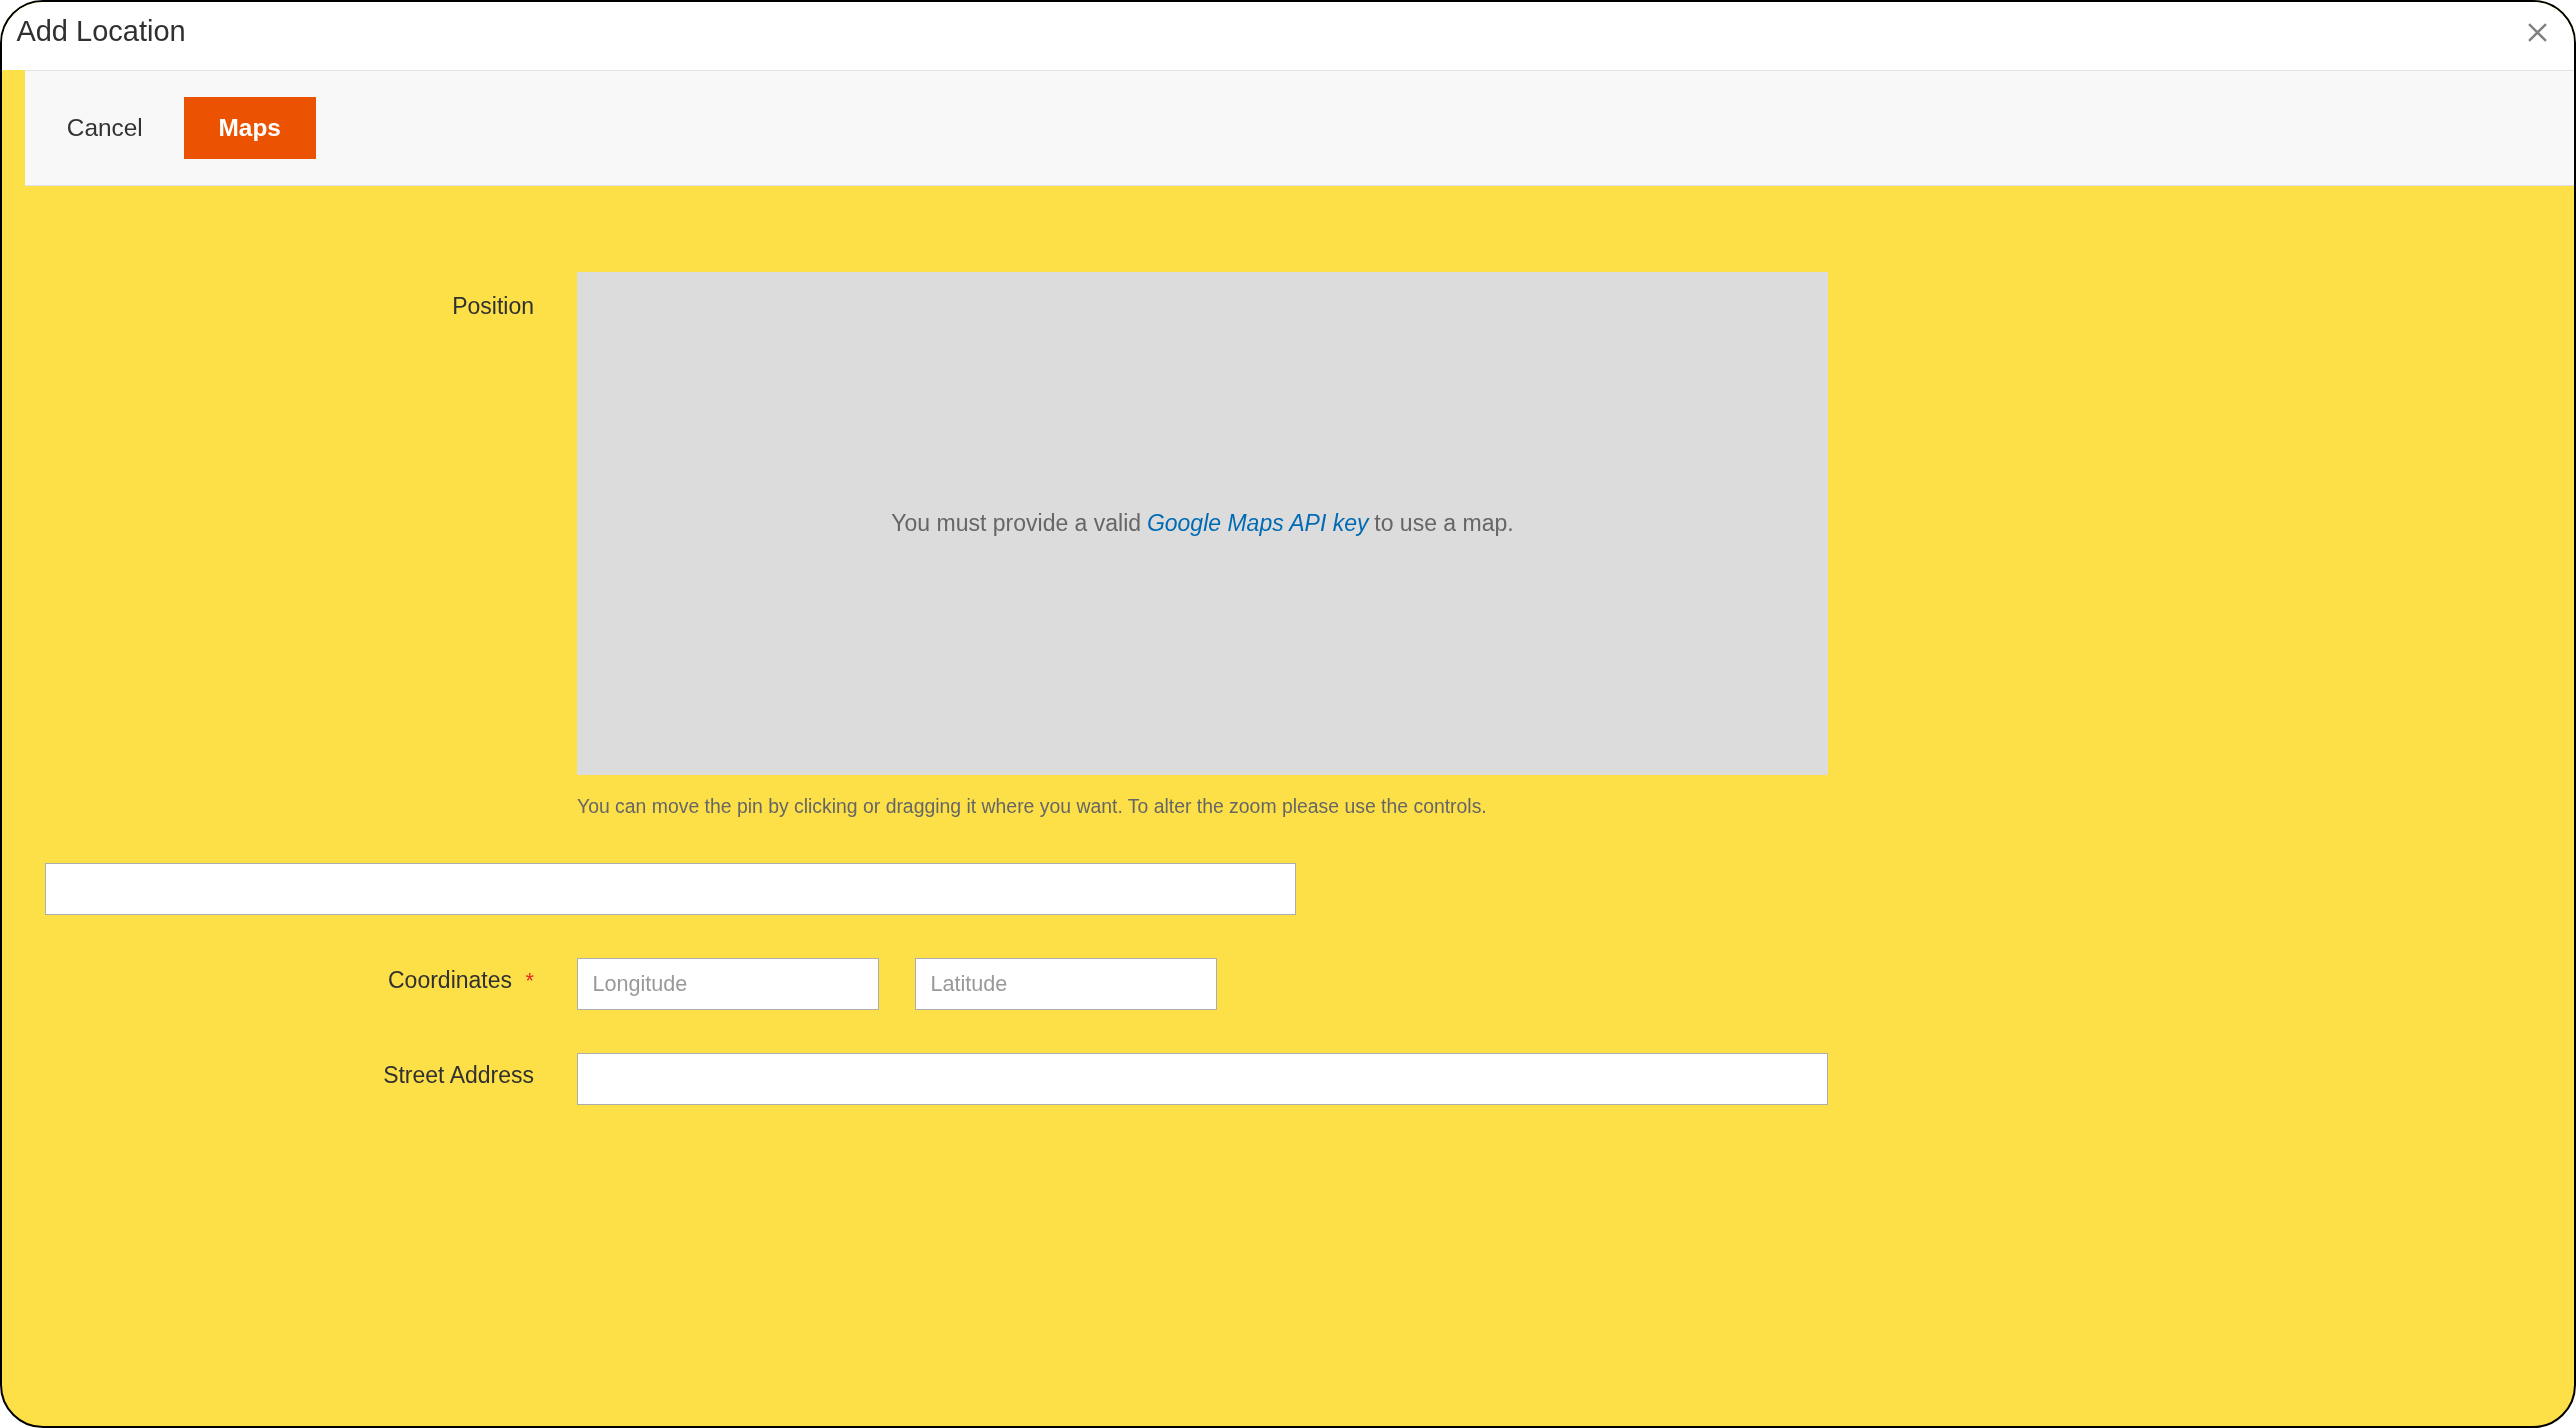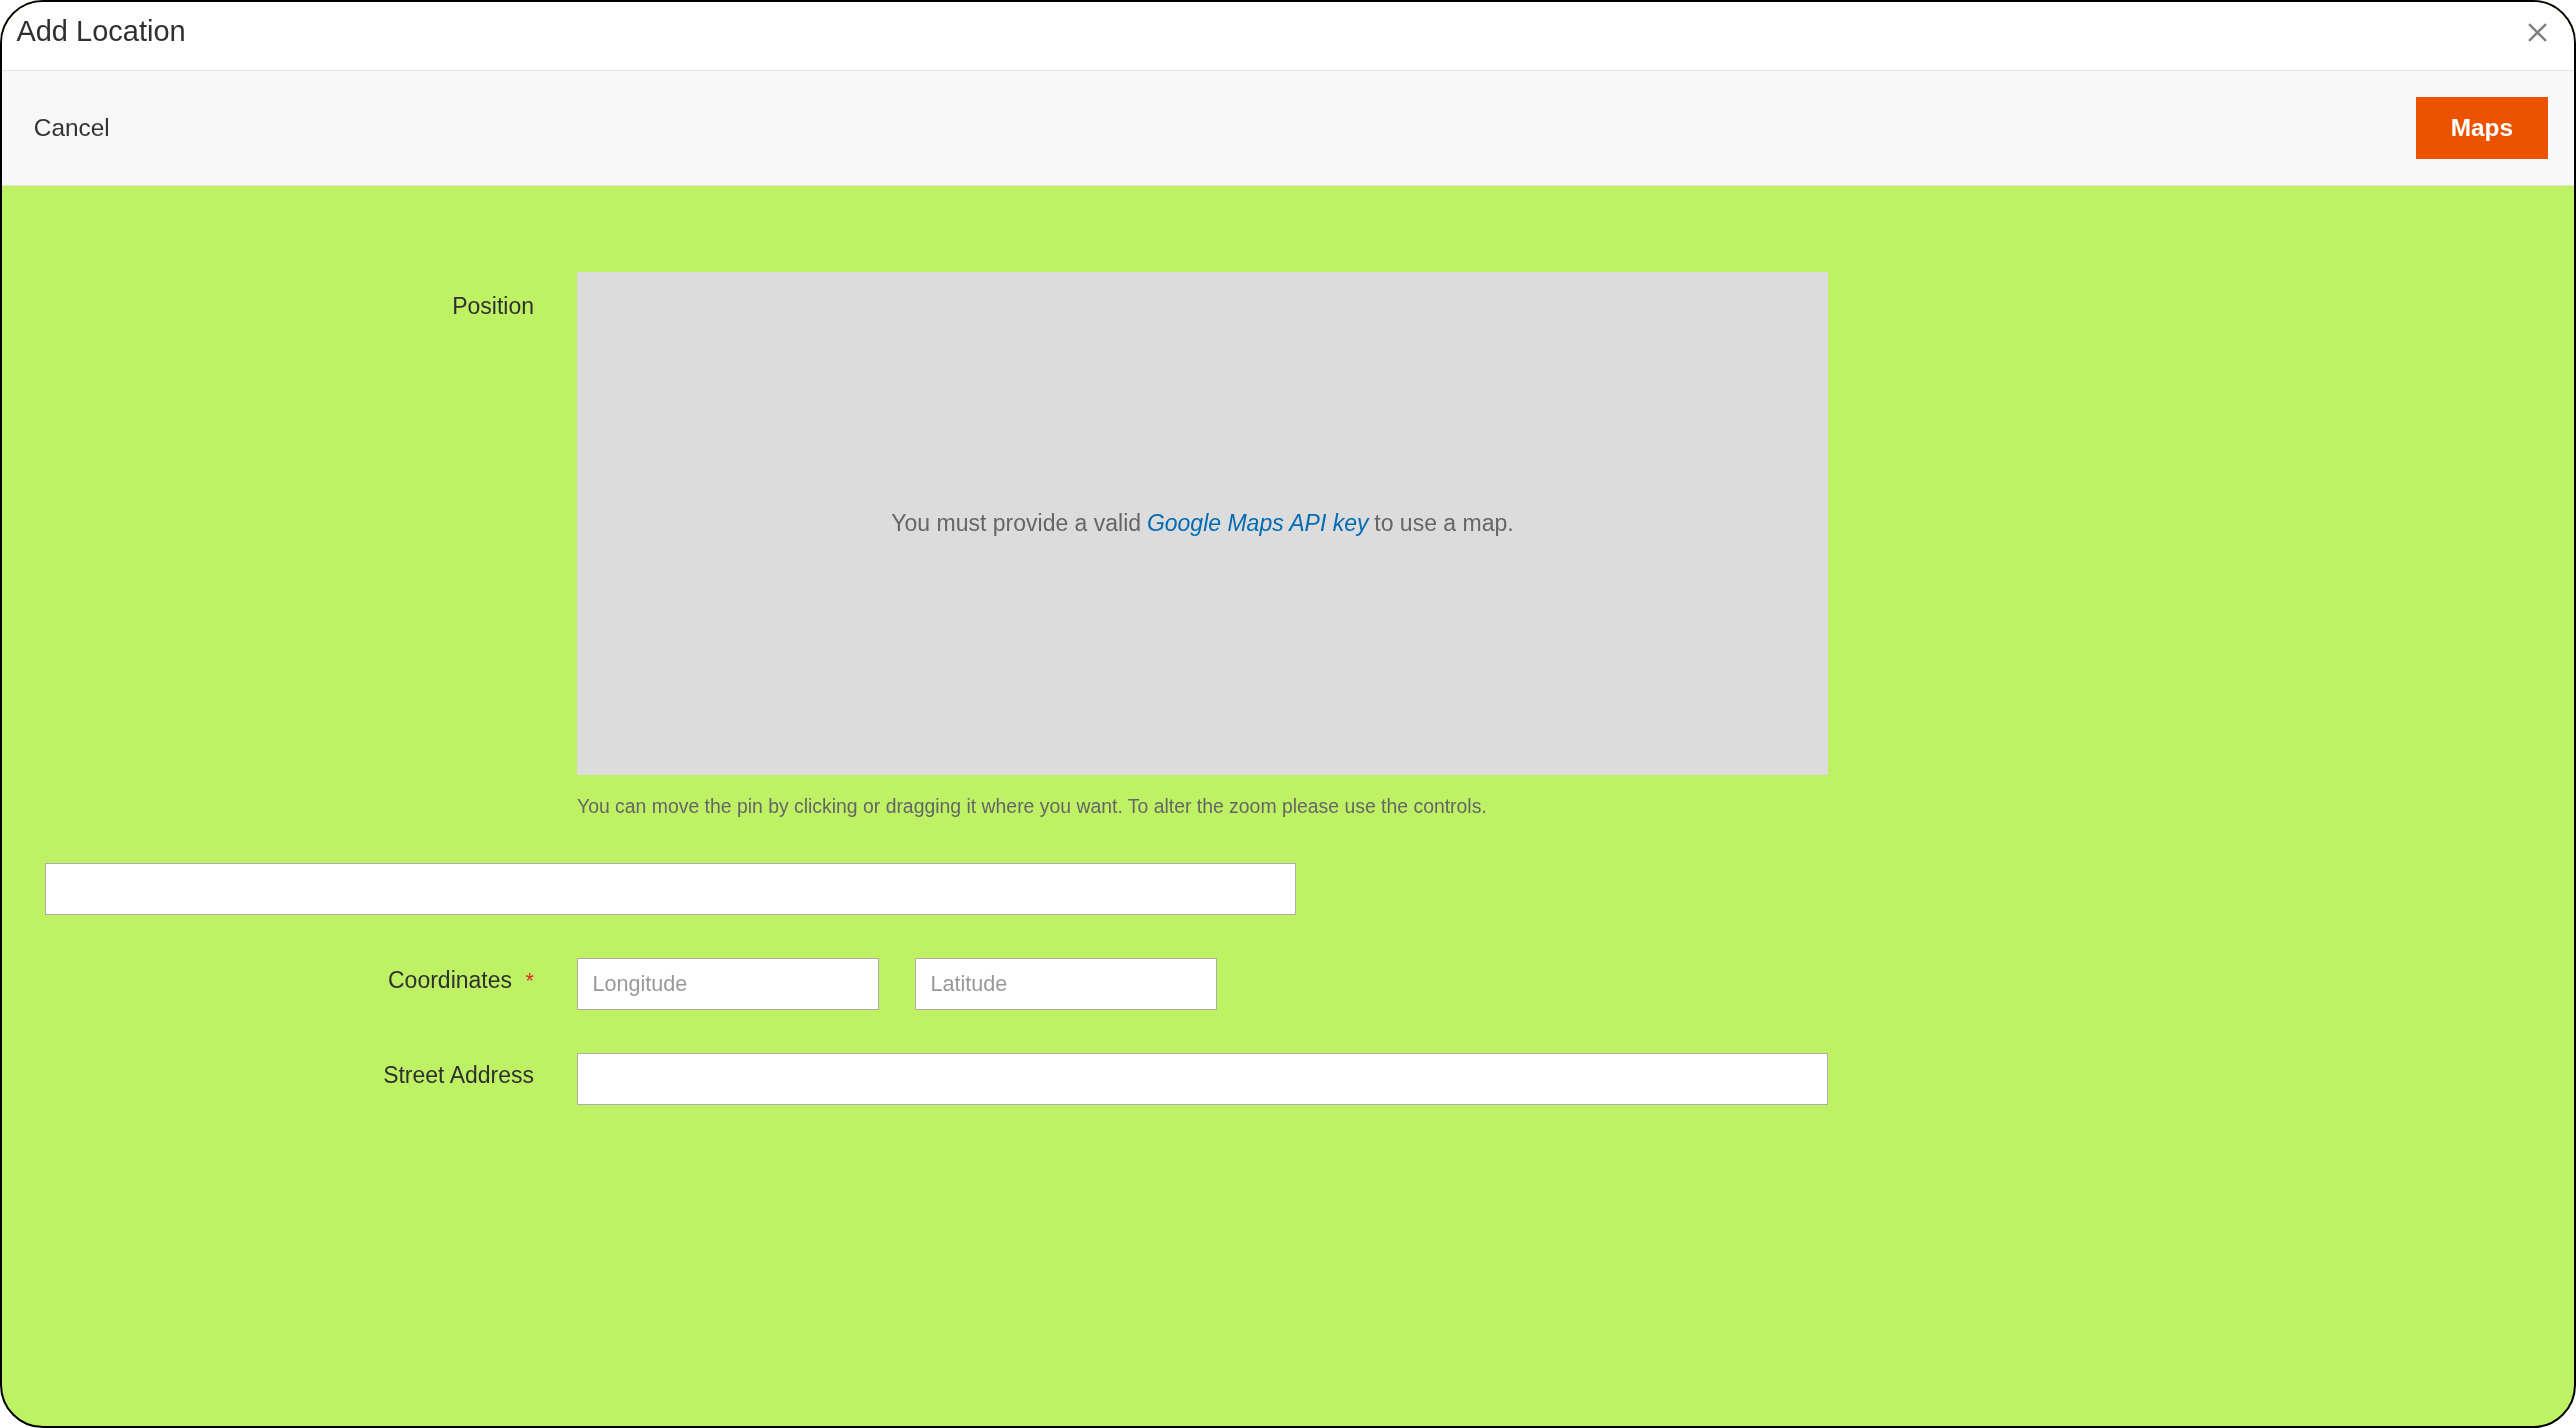--- a/index.html
+++ b/index.html
@@ -14,21 +14,21 @@
     color: #333;
     background: #fff;
   }
   .modal {
     position: relative;
     width: 100%;
     height: 100%;
     border: 2.9px solid #000;
     border-radius: 43px;
     overflow: hidden;
-    background: #bef264;
+    background: #fde047;
   }
   .modal-header {
     padding: 13px 29px 21.6px 14.4px;
     font-size: 29px;
     font-weight: 400;
     color: #303030;
     background: #fff;
     position: relative;
   }
   .modal-close {
@@ -43,25 +43,26 @@
   .modal-close svg {
     width: 100%;
     height: 100%;
     stroke: #808080;
     stroke-width: 2;
   }
   .action-bar {
     background: #f8f8f8;
     border-top: 0.7px solid #e3e3e3;
     border-bottom: 0.7px solid #e3e3e3;
-    padding: 26px 26px;
-    display: flex;
-    justify-content: space-between;
+    padding: 26px 36px;
+    display: flex;
+    justify-content: flex-start;
     align-items: center;
     gap: 35px;
+    margin-left: 23px;
   }
   .btn-cancel {
     background: transparent;
     border: none;
     font-size: 24.4px;
     color: #333;
     cursor: pointer;
     padding: 8.6px 5.8px;
   }
   .btn-save {

